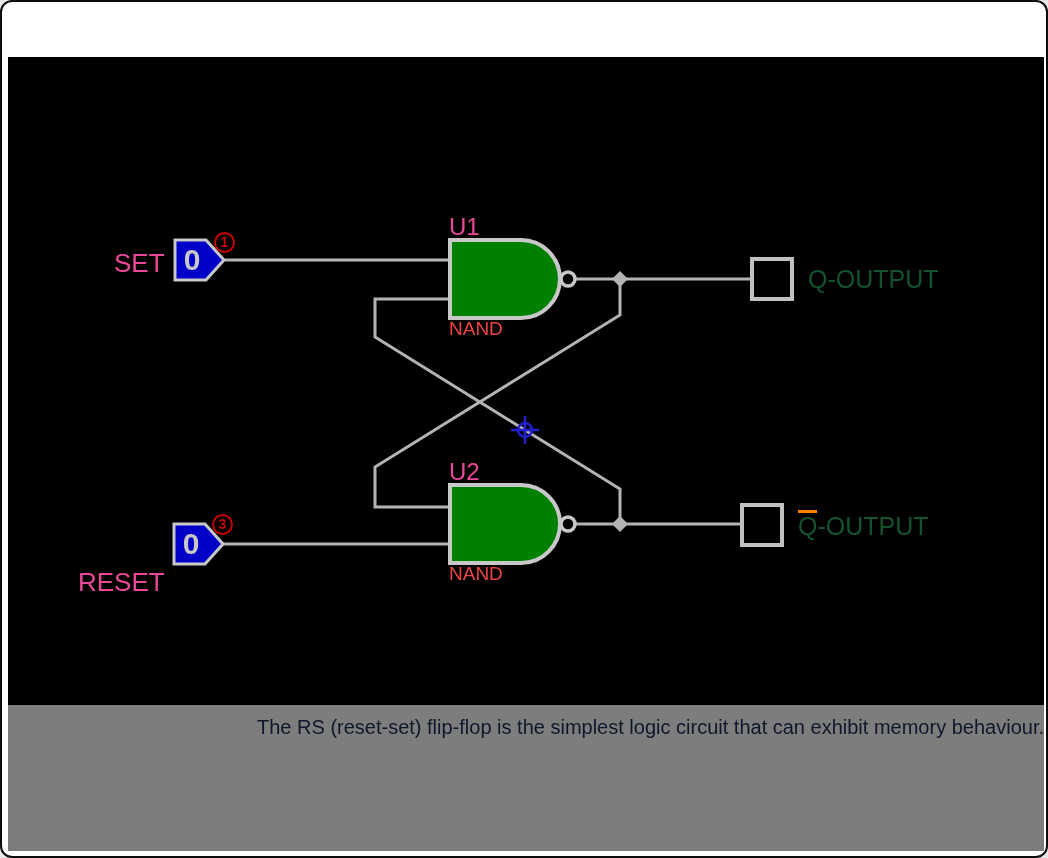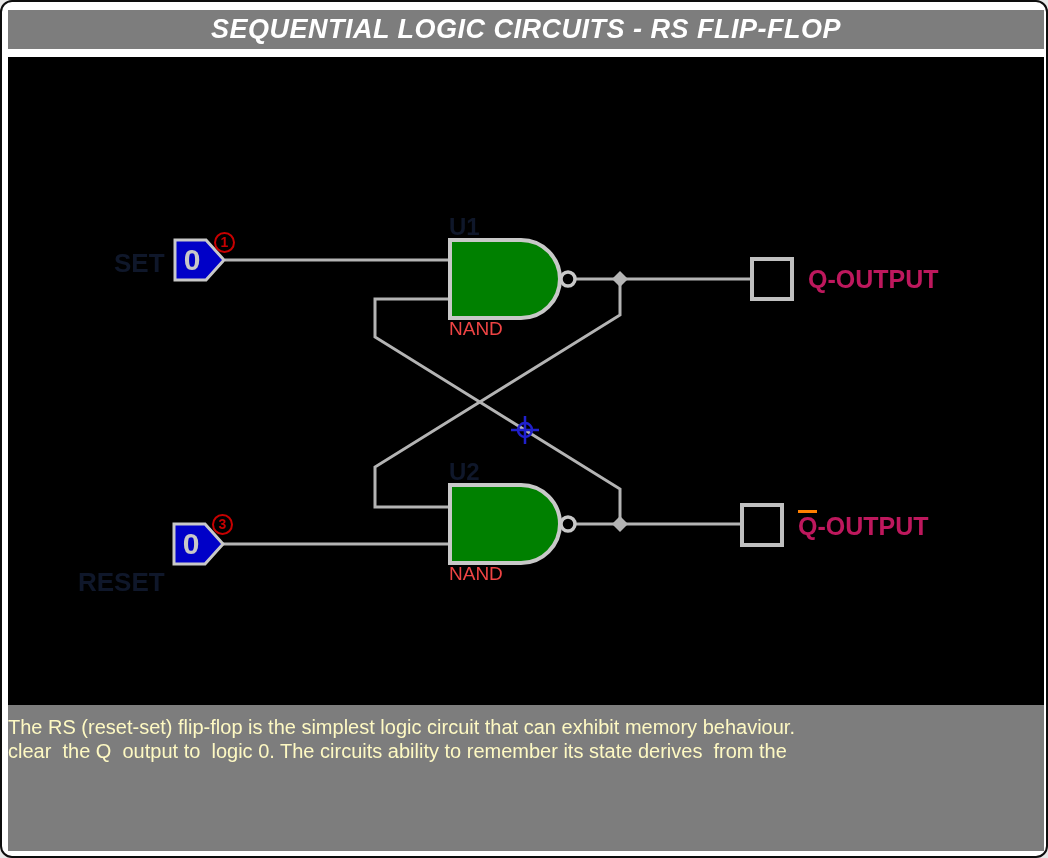--- a/index.html
+++ b/index.html
@@ -13,21 +13,21 @@
     position:absolute; left:6px; top:8px; width:1036px; height:39px;
     background:#7d7d7d; display:flex; align-items:center; justify-content:center;
   }
   .titlebar span {
     color:#ffffff; font-weight:bold; font-style:italic; font-size:27px; letter-spacing:.5px;
   }
   .canvas {
     position:absolute; left:6px; top:55px; width:1036px; height:648px; background:#000000;
   }
   .svg-layer { position:absolute; left:0; top:0; width:1048px; height:858px; }
-  .lbl { position:absolute; font-weight:bold; color:#0f172a; white-space:nowrap; }
+  .lbl { position:absolute; font-weight:normal; color:#ec4899; white-space:nowrap; }
   .lbl-set   { left:112px; top:246px; font-size:26px; }
   .lbl-reset { left:76px;  top:530px; font-size:26px;margin-top:35px; }
   .lbl-ref   { font-size:24px; }
   .lbl-u1 { left:447px; top:211px; }
   .lbl-u2 { left:447px; top:456px; }
   .lbl-gtype { position:absolute; font-weight:normal; color:#ef4444; font-size:19px; }
   .lbl-nand1 { left:447px; top:316px; }
   .lbl-nand2 { left:447px; top:561px; }
   .switch-value {
     position:absolute; width:30px; text-align:center;
@@ -36,39 +36,36 @@
   .val-set   { left:175px; top:243px; }
   .val-reset { left:174px; top:527px; }
   .pin-badge {
     position:absolute; width:21px; height:21px; border:2px solid #c80000;
     border-radius:50%; color:#c80000; font-size:14px; font-weight:bold;
     line-height:17px; text-align:center;
   }
   .pin-set   { left:212px; top:230px; }
   .pin-reset { left:210px; top:512px; }
   .out-label {
-    position:absolute; color:#be185d; font-weight:bold; font-size:25px; white-space:nowrap;
+    position:absolute; color:#14532d; font-weight:normal; font-size:25px; white-space:nowrap;
   }
   .out-q    { left:806px; top:263px; }
   .out-qbar { left:796px; top:508px; }
   .overbar { display:inline-block; border-top:3px solid #ff8000; padding-top:2px; line-height:22px; }
   .panel {
     position:absolute; left:6px; top:703px; width:1036px; height:146px;
-    background:#7d7d7d; color:#fef9c3; text-align:left; padding-top:10px;
+    background:#7d7d7d; color:#0f172a; text-align:right; padding-top:10px;
   }
   .panel .dline { font-size:20px; line-height:24px; white-space:pre; }
 </style>
 </head>
 <body>
 
 <div class="page">
 
-  <div class="titlebar">
-    <span>SEQUENTIAL LOGIC CIRCUITS - RS FLIP-FLOP</span>
-  </div>
 
   <div class="canvas"></div>
 
   <svg class="svg-layer" viewBox="0 0 1048 858">
 
     <polyline points="223,258 448,258" fill="none" stroke="#b4b4b4" stroke-width="3"></polyline>
     <polyline points="221,542 448,542" fill="none" stroke="#b4b4b4" stroke-width="3"></polyline>
     <polyline points="574,277 750,277" fill="none" stroke="#b4b4b4" stroke-width="3"></polyline>
     <polyline points="574,522 740,522" fill="none" stroke="#b4b4b4" stroke-width="3"></polyline>
     <polyline points="618,277 618,313 373,465 373,505 448,505" fill="none" stroke="#b4b4b4" stroke-width="3"></polyline>
@@ -108,16 +105,15 @@
   <div class="lbl lbl-ref lbl-u1">U1</div>
   <div class="lbl-gtype lbl-nand1">NAND</div>
   <div class="lbl lbl-ref lbl-u2">U2</div>
   <div class="lbl-gtype lbl-nand2">NAND</div>
 
   <div class="out-label out-q"><span>Q</span><span>-OUTPUT</span></div>
   <div class="out-label out-qbar"><span class="overbar">Q</span><span>-OUTPUT</span></div>
 
   <div class="panel">
     <div class="dline">The RS (reset-set) flip-flop is the simplest logic circuit that can exhibit memory behaviour.</div>
-    <div class="dline">clear  the Q  output to  logic 0. The circuits ability to remember its state derives  from the</div>
   </div>
 
 </div>
 
 </body></html>

